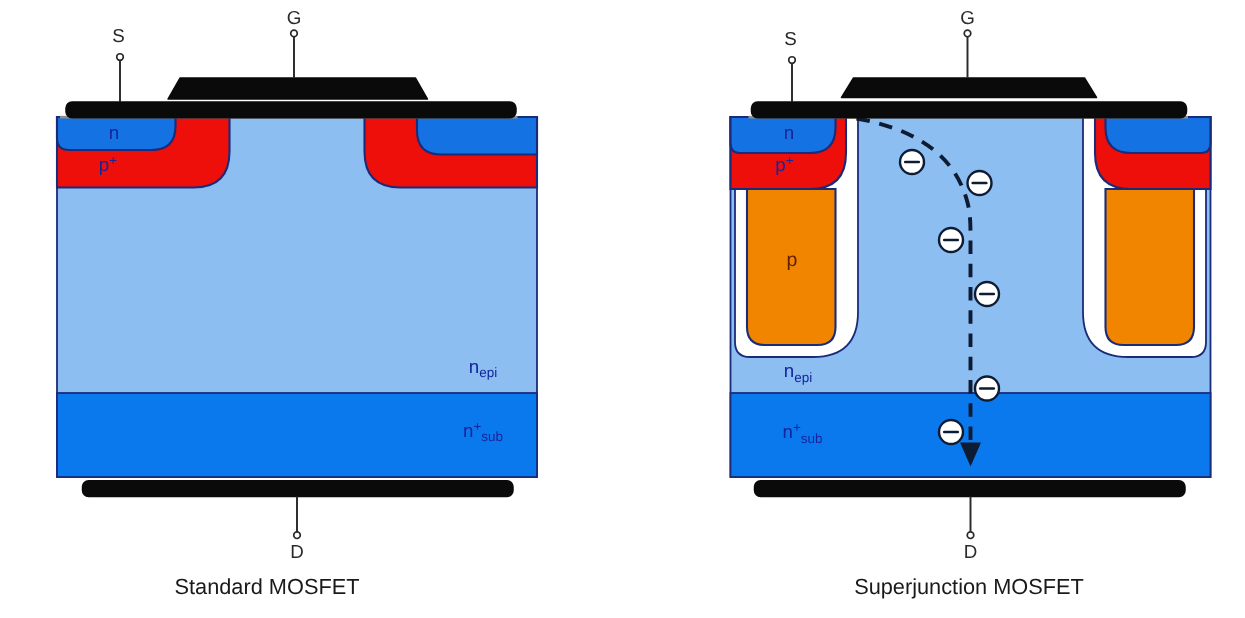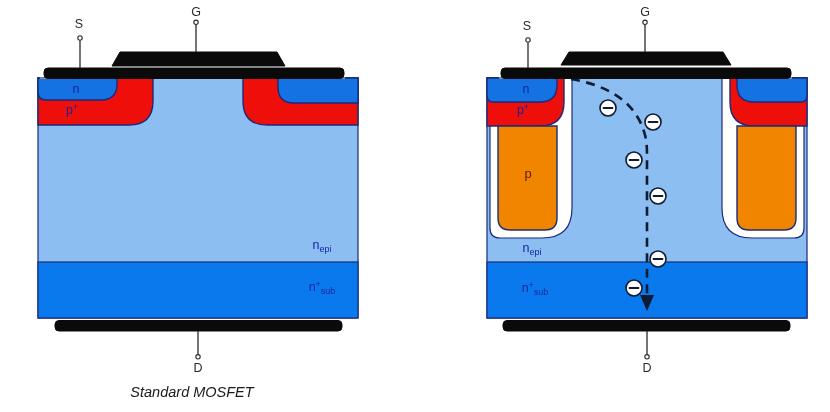--- a/index.html
+++ b/index.html
@@ -131,25 +131,26 @@
   </svg>
 
   <div class="term" style="left:79px;top:24px;">S</div>
   <div class="term" style="left:196px;top:12px;">G</div>
   <div class="term" style="left:198px;top:368px;">D</div>
 
   <div class="lbl" style="left:76px;top:89px;">n</div>
   <div class="lbl" style="left:72px;top:110px;"><span>p</span><sup>+</sup></div>
   <div class="lbl" style="left:322px;top:246px;"><span>n</span><sub>epi</sub></div>
   <div class="lbl" style="left:322px;top:288px;"><span>n</span><sup>+</sup><sub>sub</sub></div>
-  <div class="caption" style="left:192px;top:392px;font-style:italic;">Standard MOSFET</div>
+  <div class="caption" style="left:178px;top:392px;">Standard MOSFET</div>
 
   <div class="term" style="left:527px;top:26px;">S</div>
   <div class="term" style="left:645px;top:12px;">G</div>
   <div class="term" style="left:647px;top:368px;">D</div>
 
   <div class="lbl" style="left:526px;top:89px;">n</div>
   <div class="lbl" style="left:523px;top:110px;"><span>p</span><sup>+</sup></div>
   <div class="lbl p-pillar-label" style="left:528px;top:173px;">p</div>
   <div class="lbl" style="left:532px;top:249px;"><span>n</span><sub>epi</sub></div>
   <div class="lbl" style="left:535px;top:289px;"><span>n</span><sup>+</sup><sub>sub</sub></div>
+  <div class="caption" style="left:646px;top:392px;">Superjunction MOSFET</div>
 
 </div>
 
 </body></html>

